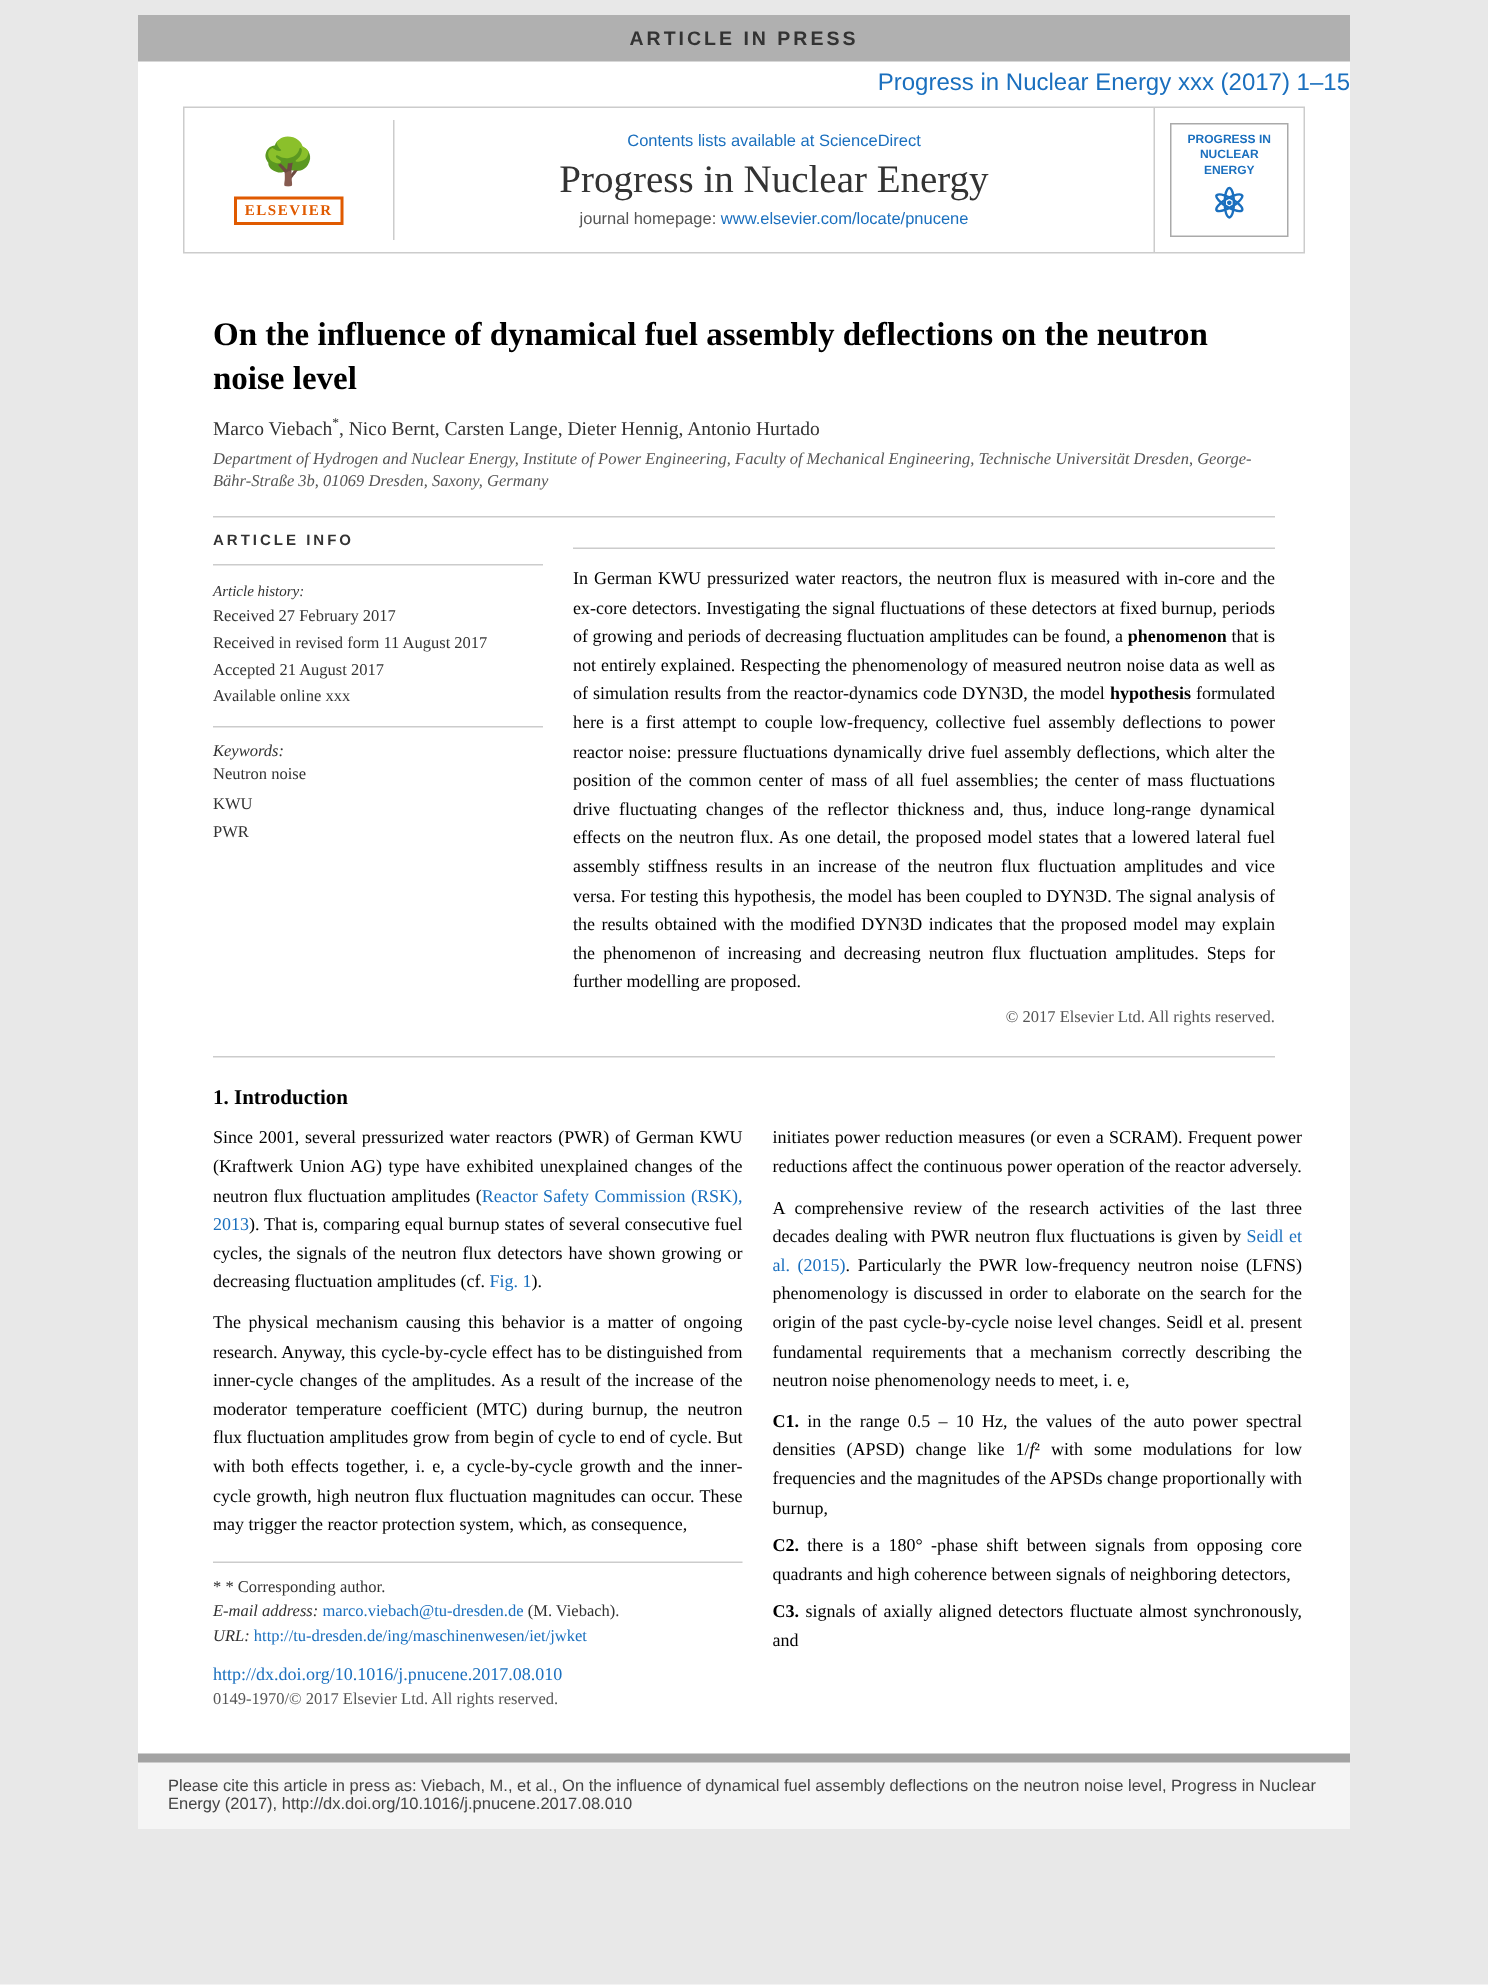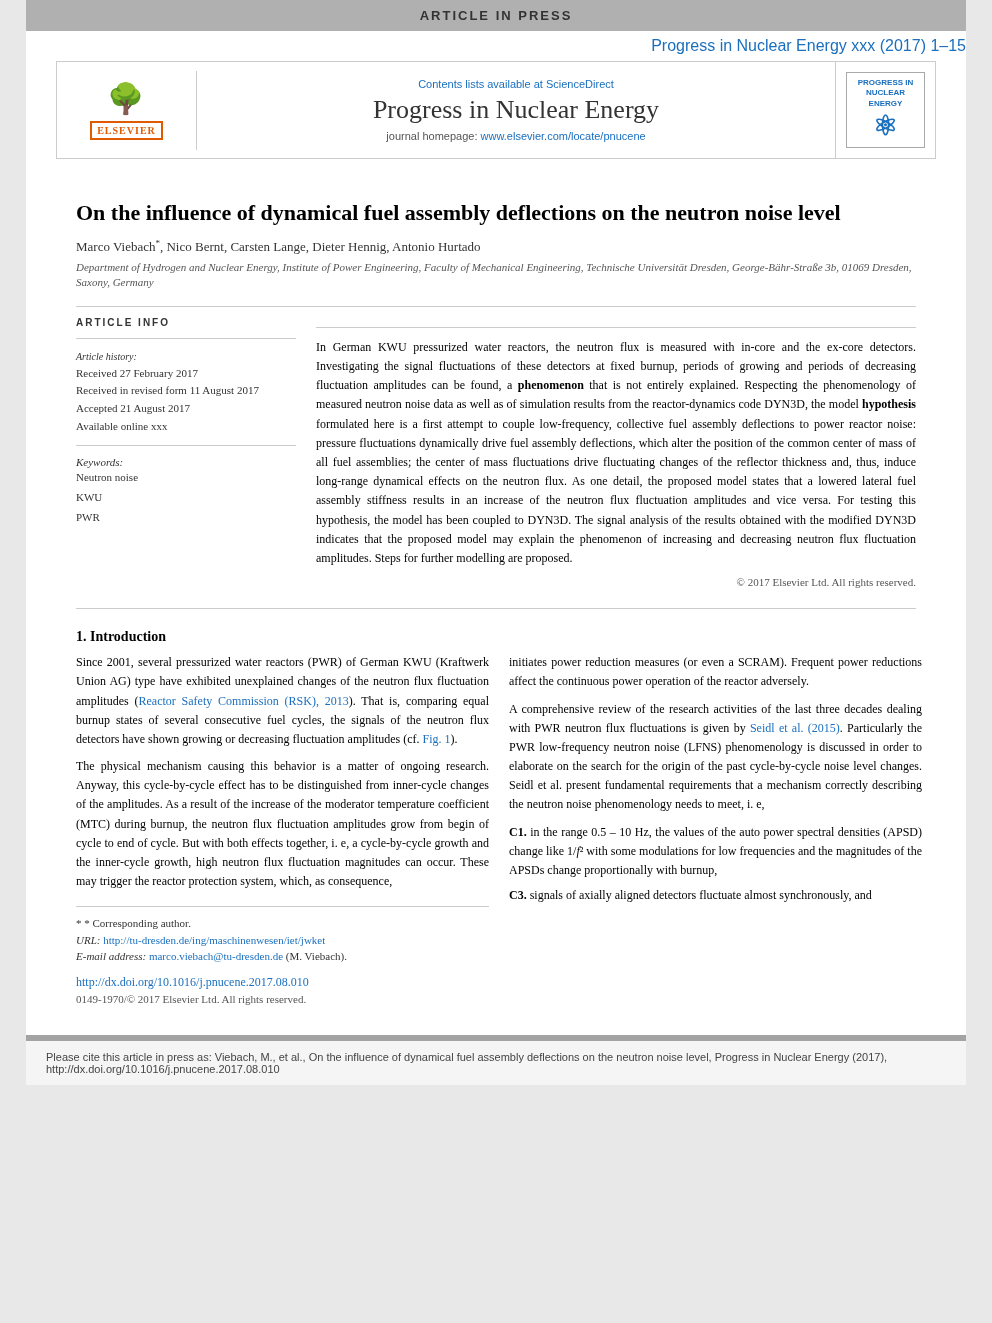--- a/index.html
+++ b/index.html
@@ -6,23 +6,24 @@
     body {
       font-family: 'Times New Roman', Times, serif;
       font-size: 13px;
       background: #e8e8e8;
       display: flex;
       justify-content: center;
       align-items: flex-start;
       min-height: 100vh;
     }
     .page-wrapper {
-      width: 940px;
+      width: 808px;
       background: #fff;
       position: relative;
+      margin-top: 10px;
     }
     .article-in-press-banner {
       background: #b0b0b0;
       text-align: center;
       padding: 8px 0;
       font-size: 13px;
       font-family: Arial, sans-serif;
       letter-spacing: 2px;
       color: #333;
       font-weight: bold;
@@ -200,21 +201,21 @@
       font-weight: bold;
     }
     .copyright {
       text-align: right;
       font-size: 11px;
       color: #555;
       margin-top: 8px;
     }
 
     .main-body {
-      padding: 10px 44px 20px 50px;
+      padding: 10px 32px 20px 50px;
     }
     .body-two-col {
       display: flex;
       gap: 20px;
       justify-content: center;
     }
     .body-left-col {
       flex: 1;
     }
     .body-right-col {
@@ -383,48 +384,51 @@
         </div>
         <div class="body-text">
           The physical mechanism causing this behavior is a matter of ongoing research. Anyway, this cycle-by-cycle effect has to be distinguished from inner-cycle changes of the amplitudes. As a result of the increase of the moderator temperature coefficient (MTC) during burnup, the neutron flux fluctuation amplitudes grow from begin of cycle to end of cycle. But with both effects together, i. e, a cycle-by-cycle growth and the inner-cycle growth, high neutron flux fluctuation magnitudes can occur. These may trigger the reactor protection system, which, as consequence,
         </div>
 
         <div class="footnote-section">
           <div class="footnote-text">
             <span>* </span><span>* Corresponding author.</span>
           </div>
           <div class="footnote-text">
-            <em>URL:</em>
-            <a>http://tu-dresden.de/ing/maschinenwesen/iet/jwket</a>
-          </div>
-          <div class="footnote-text">
             <em>E-mail address:</em>
             <a>marco.viebach@tu-dresden.de</a>
             <span>(M. Viebach).</span>
           </div>
+          <div class="footnote-text">
+            <em>URL:</em>
+            <a>http://tu-dresden.de/ing/maschinenwesen/iet/jwket</a>
+          </div>
         </div>
 
         <div class="doi-section">
           <a class="doi-link">http://dx.doi.org/10.1016/j.pnucene.2017.08.010</a>
           <div class="issn-text">0149-1970/© 2017 Elsevier Ltd. All rights reserved.</div>
         </div>
 
       </div>
 
       <div class="body-right-col">
         <div class="body-text">
           initiates power reduction measures (or even a SCRAM). Frequent power reductions affect the continuous power operation of the reactor adversely.
         </div>
         <div class="body-text">
           A comprehensive review of the research activities of the last three decades dealing with PWR neutron flux fluctuations is given by <span class="link">Seidl et al. (2015)</span>. Particularly the PWR low-frequency neutron noise (LFNS) phenomenology is discussed in order to elaborate on the search for the origin of the past cycle-by-cycle noise level changes. Seidl et al. present fundamental requirements that a mechanism correctly describing the neutron noise phenomenology needs to meet, i. e,
         </div>
         <div class="body-text c-item">
           <span class="c-label">C1.</span>   in the range 0.5 – 10 Hz, the values of the auto power spectral densities (APSD) change like 1/<em>f</em>² with some modulations for low frequencies and the magnitudes of the APSDs change proportionally with burnup,
         </div>
         <div class="body-text c-item">
+          <span class="c-label">C2.</span>   there is a 180° -phase shift between signals from opposing core quadrants and high coherence between signals of neighboring detectors,
+        </div>
+        <div class="body-text c-item">
           <span class="c-label">C3.</span>   signals of axially aligned detectors fluctuate almost synchronously, and
         </div>
       </div>
 
     </div>
 
   </div>
 
   <div class="citation-bar">
     <span>Please cite this article in press as: Viebach, M., et al., On the influence of dynamical fuel assembly deflections on the neutron noise level, Progress in Nuclear Energy (2017), </span><span>http://dx.doi.org/10.1016/j.pnucene.2017.08.010</span>

